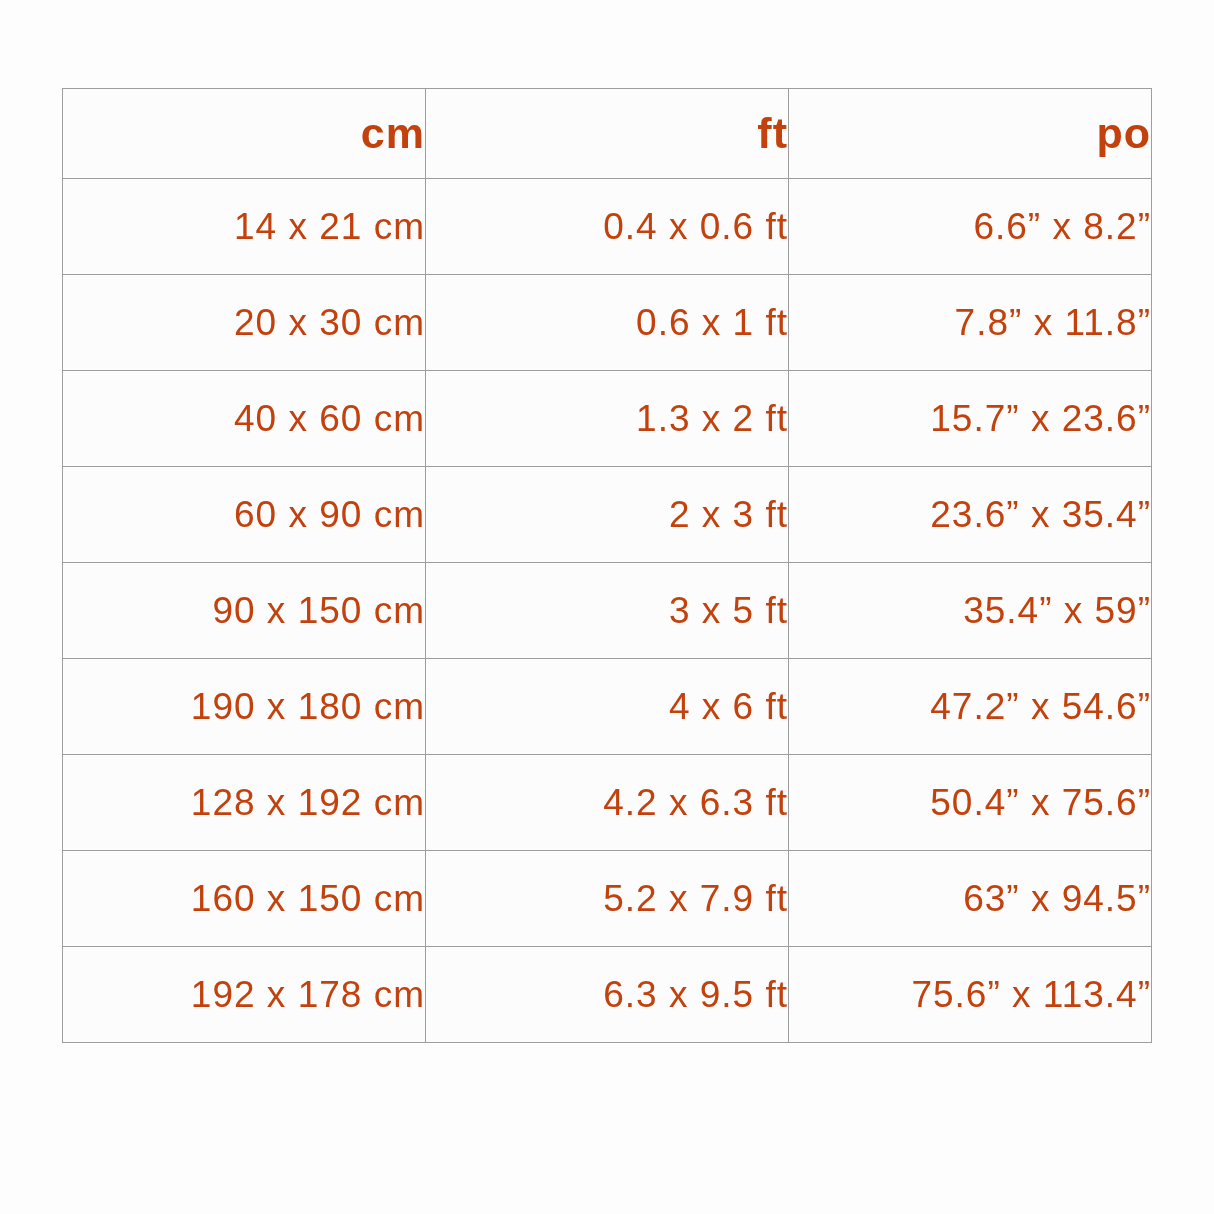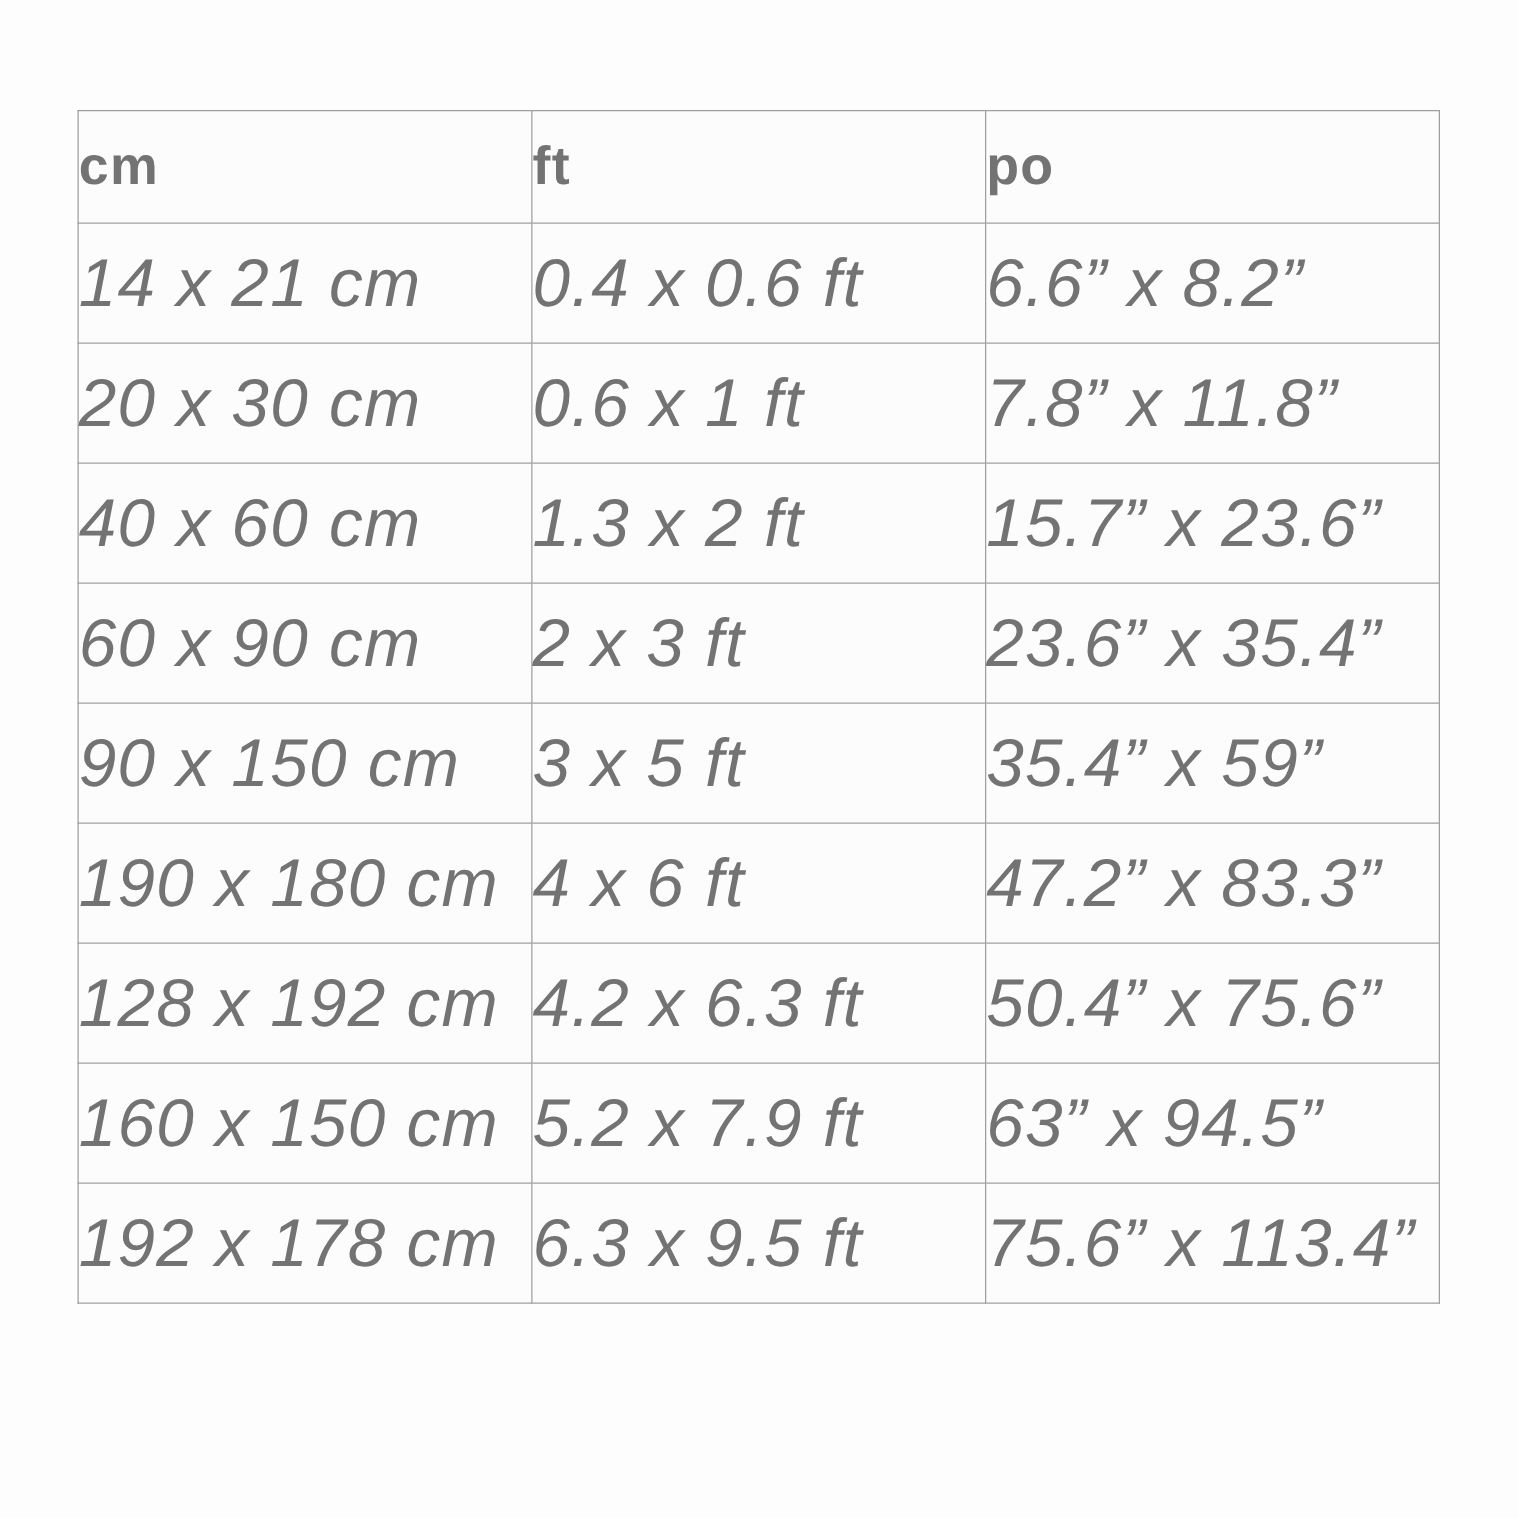--- a/index.html
+++ b/index.html
@@ -25,37 +25,36 @@
   }
   table.conversion {
     width: 100%;
     border-collapse: collapse;
     table-layout: fixed;
     background: #fcfcfc;
   }
   table.conversion th,
   table.conversion td {
     border: 1.5px solid #9e9e9e;
-    text-align: left;
+    text-align: right;
     vertical-align: middle;
-    color: #737373;
+    color: #c2410c;
     padding: 0;
   }
   table.conversion th {
     height: 89px;
     font-size: 43px;
     font-weight: 700;
     letter-spacing: 1px;
   }
   table.conversion td {
     height: 95px;
-    font-size: 54px;
+    font-size: 37px;
     font-weight: 400;
     letter-spacing: 1px;
-    font-style: italic;
   }
 </style>
 </head>
 <body>
 
 <div class="canvas">
   <div class="table-wrap">
     <table class="conversion">
       <thead>
         <tr>
@@ -86,21 +85,21 @@
           <td>23.6” x 35.4”</td>
         </tr>
         <tr>
           <td>90 x 150 cm</td>
           <td>3 x 5 ft</td>
           <td>35.4” x 59”</td>
         </tr>
         <tr>
           <td>190 x 180 cm</td>
           <td>4 x 6 ft</td>
-          <td>47.2” x 83.3”</td>
+          <td>47.2” x 54.6”</td>
         </tr>
         <tr>
           <td>128 x 192 cm</td>
           <td>4.2 x 6.3 ft</td>
           <td>50.4” x 75.6”</td>
         </tr>
         <tr>
           <td>160 x 150 cm</td>
           <td>5.2 x 7.9 ft</td>
           <td>63” x 94.5”</td>

